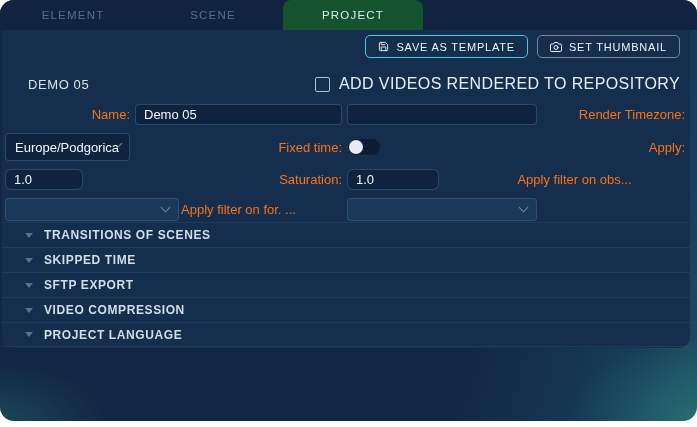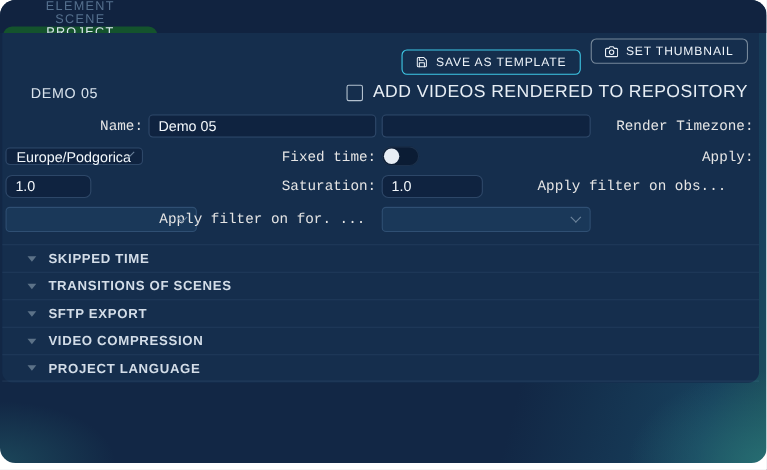--- a/index.html
+++ b/index.html
@@ -14,53 +14,53 @@
   .window{
     position:absolute;left:0;top:0;right:0;height:421px;
     border-radius:14px;overflow:hidden;
     background:
       radial-gradient(180px 120px at 100% 100%, rgba(45,128,128,0.60), rgba(45,128,128,0) 70%),
       radial-gradient(150px 80px at 0% 100%, rgba(45,128,128,0.35), rgba(45,128,128,0) 70%),
       linear-gradient(105deg,#122745 70%,#17405c 92%,#1d525c 100%);
   }
 
   
-  .tabbar{position:absolute;top:0;left:0;right:0;height:30px;background:#112340;display:flex;padding-left:3px;flex-direction:column;}
+  .tabbar{position:absolute;top:0;left:0;right:0;height:30px;background:#112340;display:flex;padding-left:3px;}
   .tab{width:140px;height:30px;display:flex;align-items:center;justify-content:center;
        font-size:11.5px;letter-spacing:1.2px;color:#55708e;cursor:pointer;}
   .tab.active{background:#14532d;border-radius:8px 8px 0 0;color:#dde7f0;}
 
   
   .panel{position:absolute;top:30px;left:2px;right:7px;height:318px;background:#152e4d;border-radius:0 0 10px 10px;}
 
   
   .toolbar{position:absolute;top:5px;right:10px;display:flex;gap:9px;}
   .btn{display:inline-flex;align-items:center;gap:7px;height:23px;padding:0 12px;border-radius:5px;
        background:transparent;font-size:11px;letter-spacing:0.8px;color:#edf3f9;cursor:pointer;white-space:nowrap;}
-  .btn.cyan{border:1px solid #3ec9e7;margin-top:10px;}
+  .btn.cyan{border:1px solid #3ec9e7;}
   .btn.gray{border:1px solid #76889a;}
   .btn svg{display:block;}
 
   
   .projname{position:absolute;top:47px;left:26px;font-size:13px;letter-spacing:0.6px;color:#d9e3ec;}
   .addvid{position:absolute;top:45px;right:10px;display:flex;align-items:center;gap:9px;cursor:pointer;}
   .checkbox{width:15px;height:15px;border:1.5px solid #b3c1cf;border-radius:2px;background:transparent;}
   .addvid-label{font-size:16px;letter-spacing:0.4px;color:#e7eef5;}
 
   
   .form{position:absolute;top:74px;left:3px;right:5px;display:grid;
         grid-template-columns:125px 207px 112px 1fr;column-gap:5px;row-gap:8px;align-items:center;}
-  .flabel{font-size:13px;color:#e5e5e5;text-align:right;white-space:nowrap;overflow:hidden;font-family:Liberation Mono, monospace;}
+  .flabel{font-size:13px;color:#f97316;text-align:right;white-space:nowrap;overflow:hidden;}
   .flabel.ltrunc{text-align:center;text-overflow:ellipsis;}
   .tinput{height:21px;border-radius:4px;background:#0f2340;border:1px solid rgba(125,165,210,0.28);
           color:#f2f7fb;font-size:13px;padding:0 8px;font-family:"Liberation Sans",sans-serif;outline:none;width:100%;}
   .tinput.small{width:78px;border-radius:6px;}
   .tinput.small2{width:92px;border-radius:6px;}
   .tinput.desc{width:190px;}
-  .select{height:16px;border-radius:4px;background:#0f2340;border:1px solid rgba(125,165,210,0.28);
+  .select{height:28px;border-radius:4px;background:#0f2340;border:1px solid rgba(125,165,210,0.28);
           display:flex;align-items:center;justify-content:space-between;padding:0 9px;cursor:pointer;}
   .select .val{font-size:13px;color:#f2f7fb;}
   .select.lite{height:23px;background:#1a3859;border:1px solid rgba(125,165,210,0.22);}
   .select.w-obs{width:174px;}
   .select.w-for{width:190px;}
   .chev{width:7px;height:7px;border-right:1.6px solid #6d849c;border-bottom:1.6px solid #6d849c;
         transform:rotate(45deg);margin-top:-4px;}
   .toggle{width:34px;height:18px;border-radius:9px;background:#0b1c34;position:relative;cursor:pointer;
           box-shadow:inset 0 0 0 1px rgba(125,165,210,0.15);}
   .knob{position:absolute;left:2px;top:2px;width:14px;height:14px;border-radius:50%;background:#e7edf4;}
@@ -153,25 +153,25 @@
         <div class="flabel ltrunc">Apply filter on for. ...</div>
         <div class="select lite w-for">
           <span class="val"></span>
           <span class="chev"></span>
         </div>
       </div>
 
       <div class="sections">
         <div class="sec">
           <span class="tri"></span>
-          <span class="sec-label">SKIPPED TIME</span>
+          <span class="sec-label">TRANSITIONS OF SCENES</span>
         </div>
         <div class="sec">
           <span class="tri"></span>
-          <span class="sec-label">TRANSITIONS OF SCENES</span>
+          <span class="sec-label">SKIPPED TIME</span>
         </div>
         <div class="sec">
           <span class="tri"></span>
           <span class="sec-label">SFTP EXPORT</span>
         </div>
         <div class="sec">
           <span class="tri"></span>
           <span class="sec-label">VIDEO COMPRESSION</span>
         </div>
         <div class="sec">

